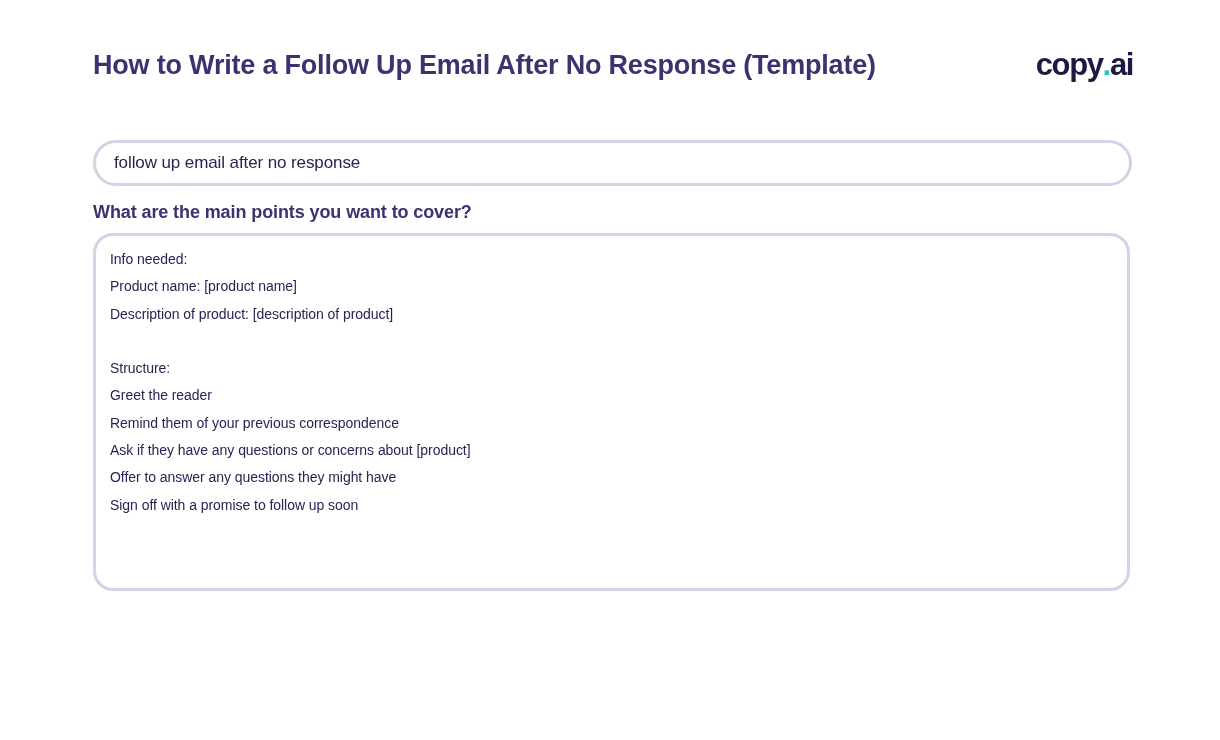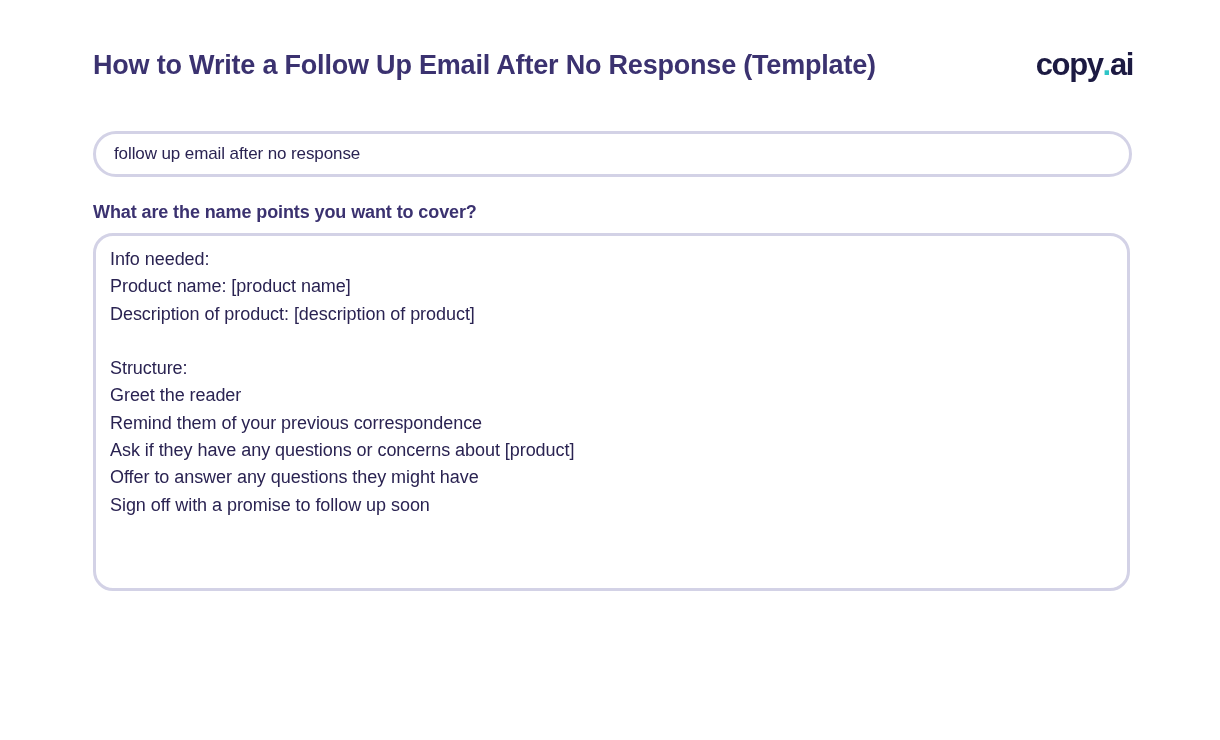--- a/index.html
+++ b/index.html
@@ -69,21 +69,21 @@
     letter-spacing: -0.1px;
     white-space: nowrap;
   }
   .label-prompt   { left: 93px; top: 101px; }
   .label-points   { left: 93px; top: 202px; }
 
   
   .text-input {
     position: absolute;
     left: 93px;
-    top: 131px;
+    top: 140px;
     width: 1039px;
     height: 46px;
     box-sizing: border-box;
     border: 3px solid #d3d2e6;
     border-radius: 24px;
     background: #ffffff;
     font-family: "Liberation Sans", sans-serif;
     font-size: 17px;
     color: #2a2352;
     padding: 0 18px;
@@ -95,21 +95,21 @@
     position: absolute;
     left: 93px;
     top: 233px;
     width: 1037px;
     height: 358px;
     box-sizing: border-box;
     border: 3px solid #d3d2e6;
     border-radius: 20px;
     background: #ffffff;
     font-family: "Liberation Sans", sans-serif;
-    font-size: 18px;
+    font-size: 14px;
     line-height: 27.3px;
     color: #2a2352;
     padding: 10px 16px 22px 14px;
     outline: none;
     resize: none;
     letter-spacing: -0.05px;
     white-space: pre;
     overflow: hidden;
   }
 </style>
@@ -124,21 +124,21 @@
     <div class="brand-logo">
       <span>copy</span>
         <span class="brand-dot">.</span>
         <span>ai</span>
     </div>
   </div>
 
 
   <input class="text-input" type="text" value="follow up email after no response" style="">
 
-  <div class="field-label label-points">What are the name points you want to cover?</div>
+  <div class="field-label label-points">What are the main points you want to cover?</div>
 
   <textarea class="text-area" style="">Info needed:
 Product name: [product name]
 Description of product: [description of product]
 
 Structure:
 Greet the reader
 Remind them of your previous correspondence
 Ask if they have any questions or concerns about [product]
 Offer to answer any questions they might have

